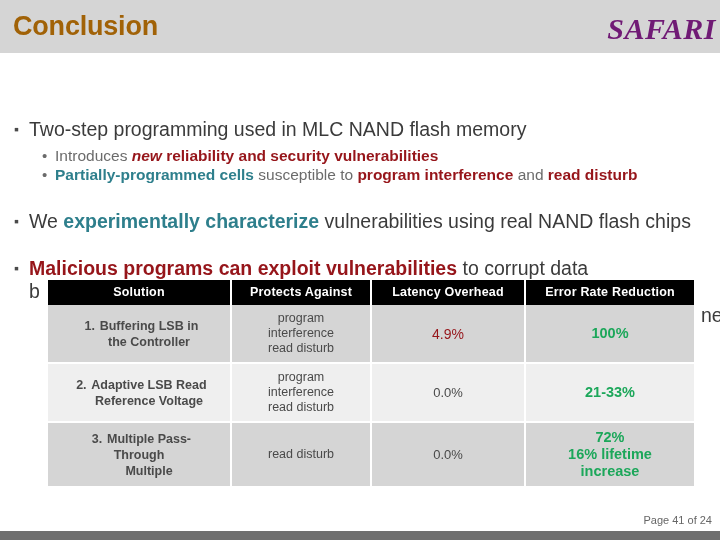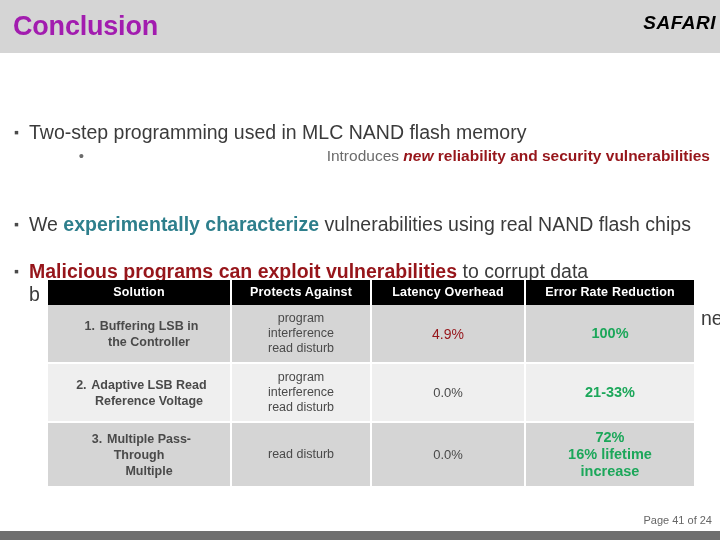--- a/index.html
+++ b/index.html
@@ -23,73 +23,73 @@
     width: 720px;
     height: 53px;
     background: #d5d5d5;
   }
   .slide-title {
     position: absolute;
     left: 13px;
     top: 10px;
     font-size: 27px;
     font-weight: bold;
-    color: #a21caf;
+    color: #a16207;
     letter-spacing: -0.2px;
     line-height: 32px;
     white-space: nowrap;
   }
   .safari-logo {
     position: absolute;
     right: 4px;
     top: 12px;
-    font-size: 19px;
+    font-size: 30px;
     font-weight: bold;
     font-style: italic;
-    color: #000000;
+    color: #701a75;
     letter-spacing: 0.5px;
     white-space: nowrap;
+    font-family: Liberation Serif, serif;
   }
 
   
   .content {
     position: absolute;
     left: 0;
     top: 53px;
     width: 720px;
     height: 440px;
   }
 
   .bullet-l1 {
     position: absolute;
     left: 14px;
     width: 700px;
     font-size: 19.5px;
     color: #3b3b3b;
-    line-height: 28px;
+    line-height: 23px;
   }
   .bullet-l1 .marker {
     display: inline-block;
     width: 15px;
     font-size: 14px;
     color: #4a4a4a;
     vertical-align: 2px;
   }
   .bullet-l1 .btext {
     display: inline;
   }
 
   .bullet-l2 {
     position: absolute;
     left: 42px;
     width: 668px;
     font-size: 15.5px;
     color: #6b6b6b;
     line-height: 20px;
-    text-align: right;
   }
   .bullet-l2 .marker2 {
     display: inline-block;
     width: 13px;
     font-size: 15px;
     color: #6b6b6b;
   }
   .bullet-l2 .hang {
     display: inline-block;
     width: 626px;
@@ -205,20 +205,23 @@
 <div class="content">
 
   <div class="bullet-l1" id="b1">
     <span class="marker">▪</span><span class="btext">Two-step programming used in MLC NAND flash memory</span>
   </div>
 
   <div class="bullet-l2" id="b1s1">
     <span class="marker2">•</span><span class="hang"><span class="gray">Introduces </span><span class="red-ital">new</span><span class="red"> reliability and security vulnerabilities</span></span>
   </div>
 
+  <div class="bullet-l2" id="b1s2">
+    <span class="marker2">•</span><span class="hang"><span class="teal">Partially-programmed cells</span><span class="gray"> susceptible to </span><span class="red">program interference</span><span class="gray"> and </span><span class="red">read disturb</span></span>
+  </div>
 
   <div class="bullet-l1" id="b2">
     <span class="marker">▪</span><span class="dkgray">We </span><span class="teal">experimentally characterize</span><span class="dkgray"> vulnerabilities using real NAND flash chips</span>
   </div>
 
   <div class="bullet-l1" id="b3">
     <span class="marker">▪</span><span class="red">Malicious programs can exploit vulnerabilities</span><span class="dkgray"> to corrupt data</span>
     <div style="position:absolute; left:15px; top:23px; width:700px;">
       <span class="dkgray">b</span>
       <span class="dkgray" style="position:absolute; left:672px;">ne</span>

